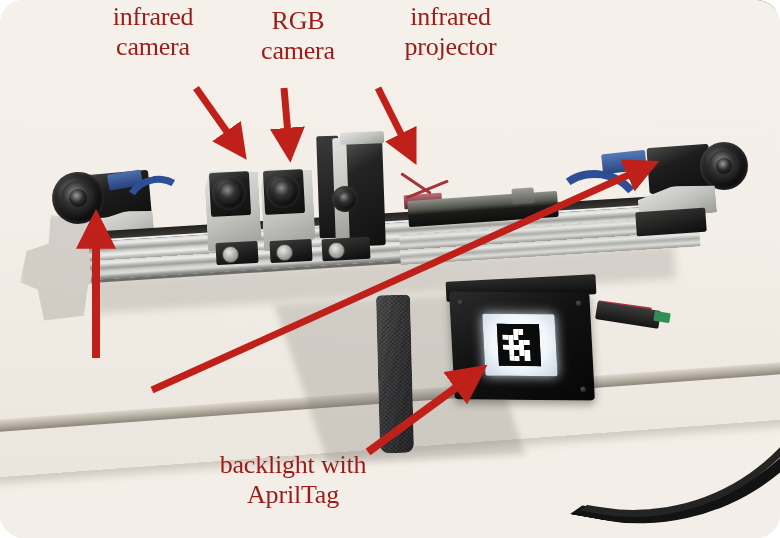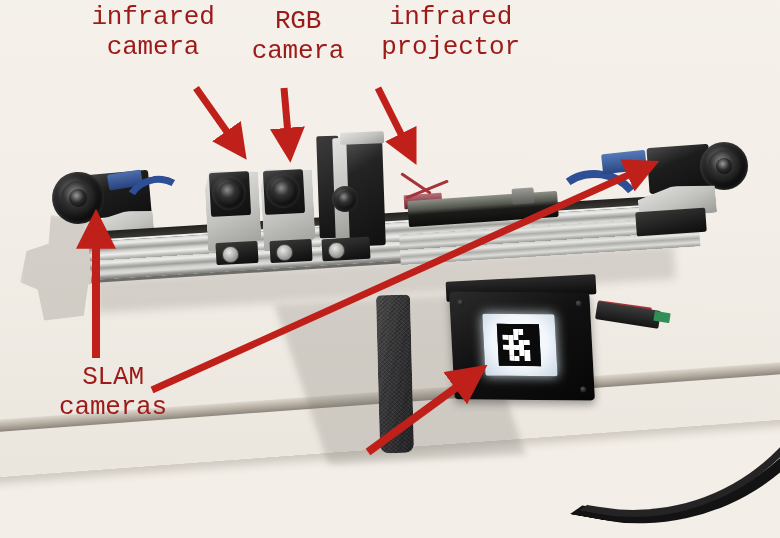--- a/index.html
+++ b/index.html
@@ -5,22 +5,23 @@
   html, body {
     margin: 0;
     padding: 0;
     background: #ffffff;
   }
   #figure {
     position: relative;
     width: 780px;
     height: 538px;
     overflow: hidden;
-    font-family: Liberation Mono, monospace;
+    font-family: Liberation Serif, serif;
     background: #f4efe8;
+    border-radius: 24px;
   }
 
   
   #photo {
     position: absolute;
     inset: 0;
     background: #f3eee7;
   }
   
   #floor-wood {
@@ -478,18 +479,18 @@
 
     <div class="ann-label" id="label-infrared-camera">infrared
 camera</div>
 
     <div class="ann-label" id="label-rgb-camera">RGB
 camera</div>
 
     <div class="ann-label" id="label-infrared-proj">infrared
 projector</div>
 
-    <div class="ann-label" id="label-slam-cameras">SLAM
-cameras</div>
-
+
+    <div class="ann-label" id="label-backlight">backlight with
+AprilTag</div>
   </div>
 
 </div>
 
 </body></html>

